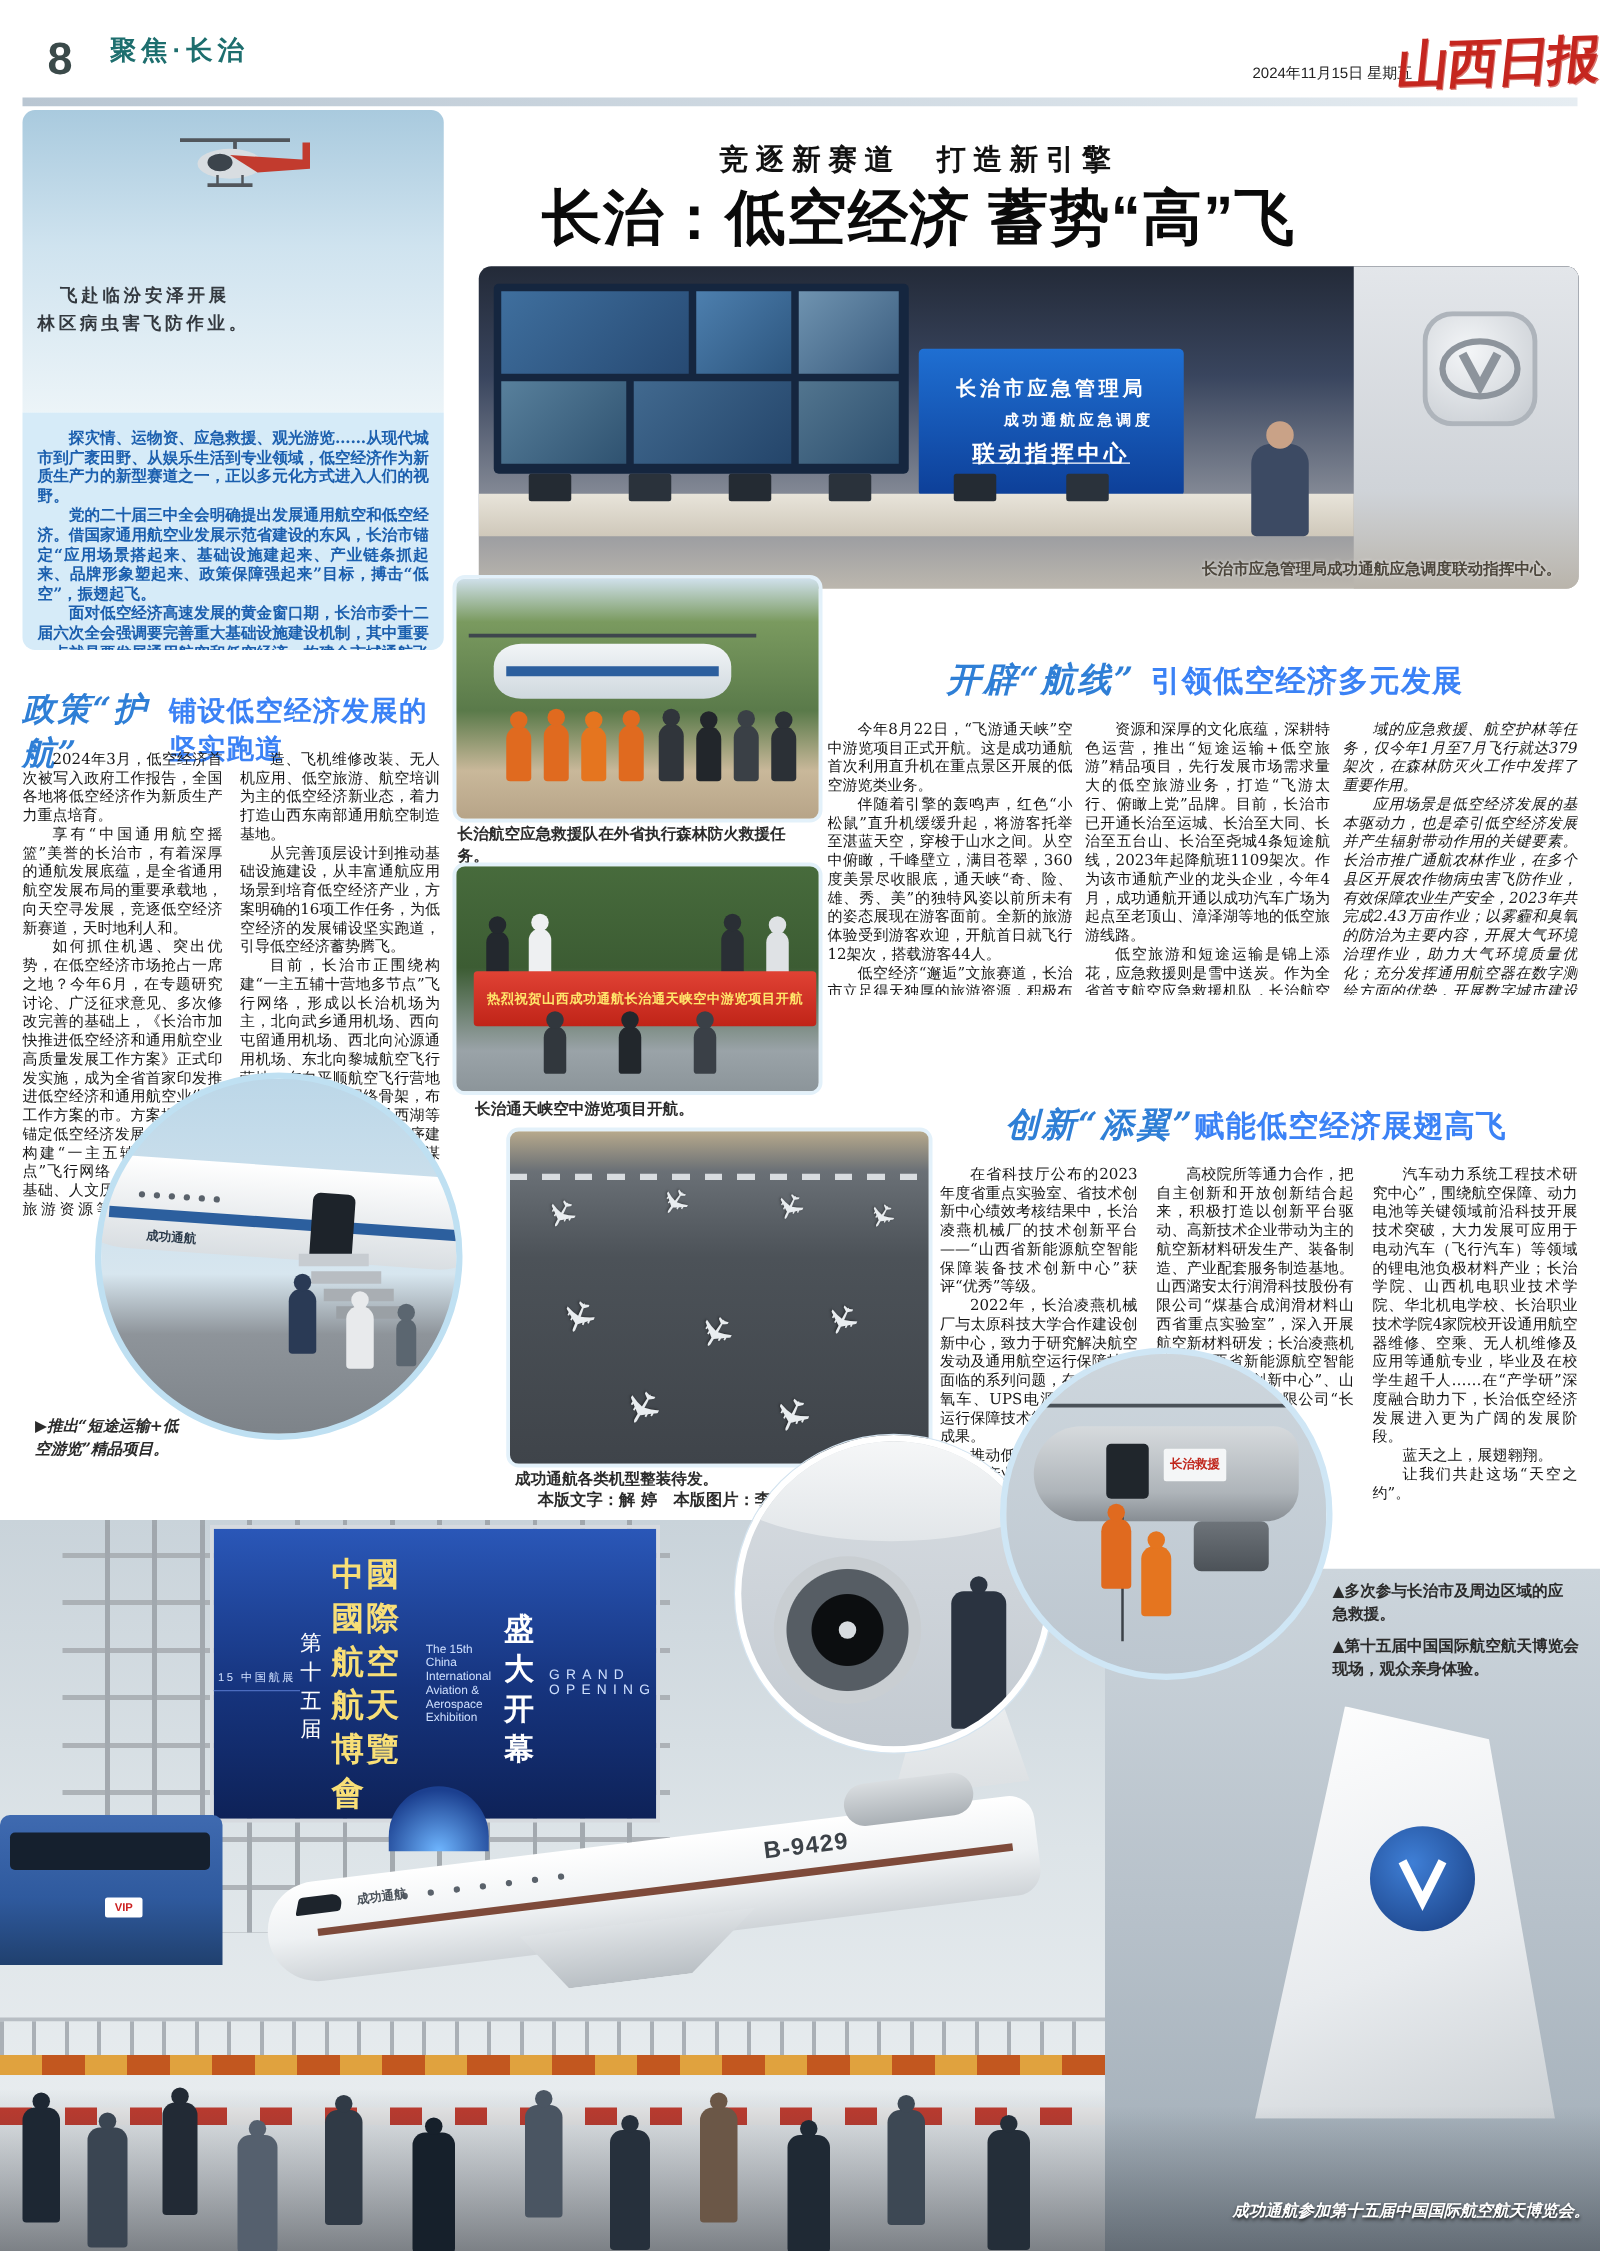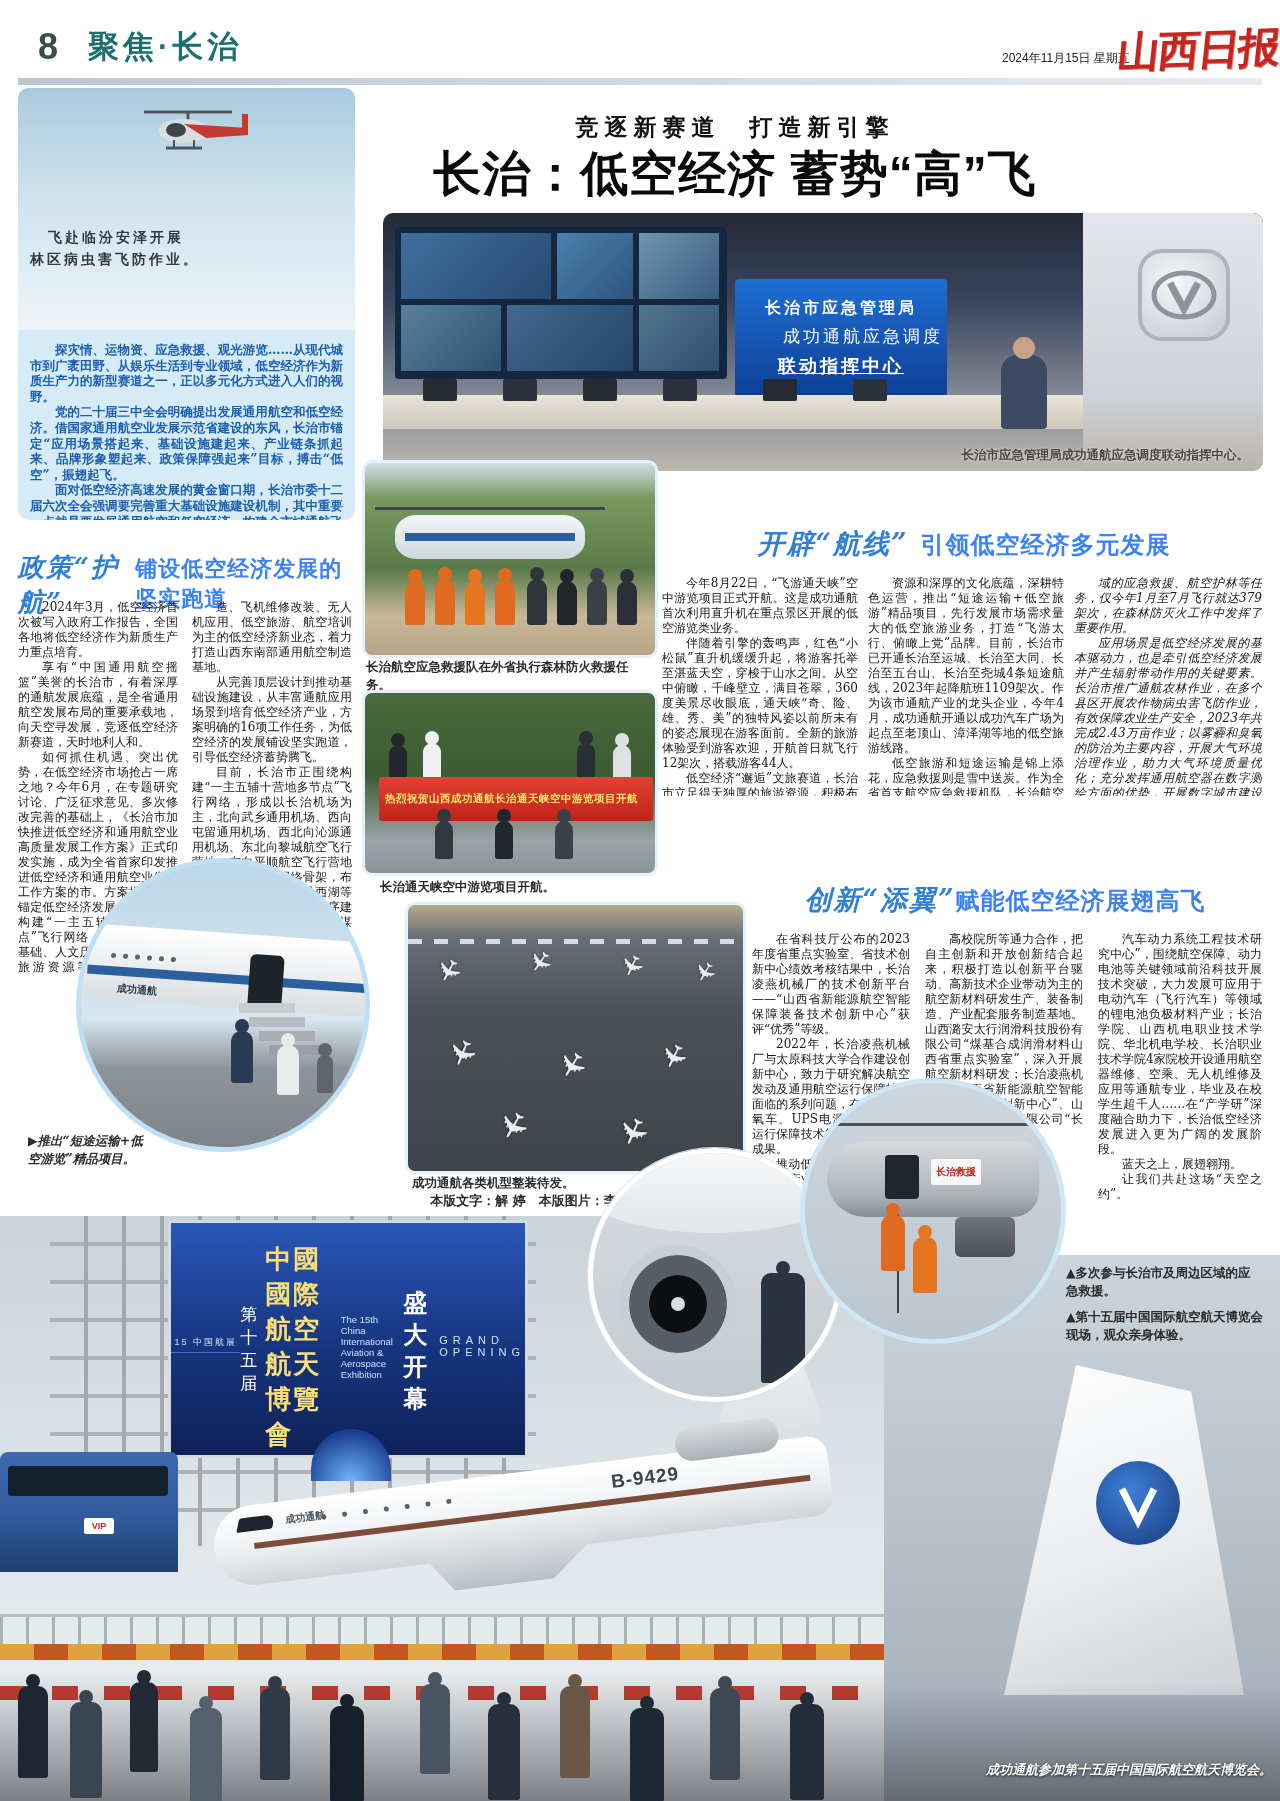--- a/index.html
+++ b/index.html
@@ -19,21 +19,21 @@
   .plane-glyph{position:absolute;color:#e9edf0;text-shadow:0 1px 2px rgba(0,0,0,.45);}
   .winrow{position:absolute;display:flex;gap:7px;}
   .winrow i{width:5px;height:5px;border-radius:50%;background:#5a626b;display:block;}
 </style>
 </head>
 <body>
 
 <div class="page">
 
   <div class="abs sans" style="left:38px;top:26px;font-size:36px;font-weight:700;color:#3b4a4a;">8</div>
-  <div class="abs sans" style="left:88px;top:26px;font-size:31px;font-weight:800;color:#1d6e6e;letter-spacing:4px;">聚焦·长治</div>
+  <div class="abs sans" style="left:88px;top:26px;font-size:21px;font-weight:800;color:#1d6e6e;letter-spacing:4px;">聚焦·长治</div>
   <div class="abs sans" style="left:1002px;top:50px;font-size:12px;color:#222;">2024年11月15日 星期五</div>
   <div class="abs" style="left:1118px;top:22px;font-size:42px;font-weight:900;color:#c5261f;transform:skewX(-8deg) rotate(-2deg);letter-spacing:-2px;text-shadow:1px 1px 0 #d9766f;">山西日报</div>
   <div class="abs" style="left:18px;top:78px;width:1244px;height:7px;background:linear-gradient(90deg,#b9c6d2,#e6edf2);"></div>
 
   <div class="abs" style="left:18px;top:88px;width:337px;height:242px;border-radius:10px 10px 0 0;overflow:hidden;background:linear-gradient(180deg,#a9cade 0%,#cfe3ef 45%,#ecf4f8 100%);">
     <svg class="abs" style="left:118px;top:16px;" width="130" height="52" viewBox="0 0 130 52">
       <line x1="8" y1="8" x2="96" y2="8" stroke="#51565c" stroke-width="3"></line>
       <line x1="52" y1="8" x2="52" y2="16" stroke="#51565c" stroke-width="3"></line>
       <ellipse cx="48" cy="27" rx="26" ry="12" fill="#d8dde1"></ellipse>
       <path d="M48 20 L112 24 L112 31 L70 34 Z" fill="#c23b2e"></path>
@@ -54,21 +54,21 @@
     <div class="abs" style="left:12px;top:14px;width:332px;height:152px;background:#15263f;border-radius:4px;">
       <div class="abs" style="left:6px;top:6px;width:150px;height:66px;background:linear-gradient(135deg,#3f6f9e,#274a73);"></div>
       <div class="abs" style="left:162px;top:6px;width:76px;height:66px;background:linear-gradient(135deg,#4d7fae,#2c557e);"></div>
       <div class="abs" style="left:244px;top:6px;width:80px;height:66px;background:linear-gradient(135deg,#6f93b0,#3a5c7e);"></div>
       <div class="abs" style="left:6px;top:78px;width:100px;height:66px;background:linear-gradient(135deg,#58809c,#2f5270);"></div>
       <div class="abs" style="left:112px;top:78px;width:126px;height:66px;background:linear-gradient(135deg,#41698f,#24456a);"></div>
       <div class="abs" style="left:244px;top:78px;width:80px;height:66px;background:linear-gradient(135deg,#52758f,#2d4f6e);"></div>
     </div>
     <div class="abs" style="left:352px;top:66px;width:212px;height:118px;border-radius:4px;background:linear-gradient(180deg,#1f6fd2,#0d3f98);display:flex;flex-direction:column;align-items:center;justify-content:center;gap:6px;">
       <div class="sans" style="color:#fff;font-size:16px;font-weight:700;letter-spacing:3px;">长治市应急管理局</div>
-      <div class="sans" style="color:#fff;font-size:17px;font-weight:400;letter-spacing:3px;margin-left:44px;">成功通航应急调度</div>
+      <div class="sans" style="color:#fff;font-size:12px;font-weight:700;letter-spacing:3px;margin-left:44px;">成功通航应急调度</div>
       <div class="sans" style="color:#fff;font-size:18px;font-weight:700;letter-spacing:3px;text-decoration:underline;">联动指挥中心</div>
     </div>
     <div class="abs" style="left:700px;top:0;width:180px;height:258px;background:linear-gradient(180deg,#e3e6ea 0%,#cfd3d8 70%,#b9b4ab 100%);">
       <div class="abs" style="left:55px;top:36px;width:92px;height:92px;border-radius:24px;background:radial-gradient(circle at 40% 35%,#f4f6f8,#c2c7cd);box-shadow:inset 0 0 0 4px #aeb4bb;">
         <svg width="92" height="92" viewBox="0 0 92 92">
           <ellipse cx="46" cy="46" rx="30" ry="22" fill="none" stroke="#8d949c" stroke-width="5"></ellipse>
           <path d="M32 34 L46 60 L60 34" fill="none" stroke="#8d949c" stroke-width="7"></path>
         </svg>
       </div>
     </div>
@@ -120,21 +120,21 @@
     <div class="person" style="left:222px;top:117px;width:20px;height:45px;background:#3a4046;"></div>
     <div class="person" style="left:252px;top:118px;width:20px;height:44px;background:#2b3036;"></div>
   </div>
   <div class="abs cap" style="left:366px;top:658px;width:286px;">长治航空应急救援队在外省执行森林防火救援任务。</div>
 
   <div class="abs photo" style="left:362px;top:690px;width:290px;height:180px;border:3px solid #e3f1fa;background:linear-gradient(180deg,#476b3c 0%,#3c5c33 45%,#9aa3a8 82%,#8c959a 100%);">
     <div class="person" style="left:24px;top:52px;width:18px;height:40px;background:#23282e;"></div>
     <div class="person" style="left:58px;top:50px;width:18px;height:42px;background:#eef0f2;"></div>
     <div class="person" style="left:212px;top:50px;width:18px;height:42px;background:#2a2f35;"></div>
     <div class="person" style="left:248px;top:52px;width:18px;height:40px;background:#dfe2e5;"></div>
-    <div class="abs" style="left:14px;top:84px;width:262px;height:44px;background:linear-gradient(180deg,#e04234,#c02418);border-radius:3px;display:flex;align-items:center;justify-content:flex-start;padding:0 6px;">
+    <div class="abs" style="left:14px;top:84px;width:262px;height:44px;background:linear-gradient(180deg,#e04234,#c02418);border-radius:3px;display:flex;align-items:center;justify-content:center;padding:0 6px;">
       <span class="sans" style="color:#ffe66b;font-size:10.5px;font-weight:700;letter-spacing:0.5px;text-align:center;">热烈祝贺山西成功通航长治通天峡空中游览项目开航</span>
     </div>
     <div class="person" style="left:70px;top:128px;width:18px;height:38px;background:#31373d;"></div>
     <div class="person" style="left:130px;top:128px;width:18px;height:38px;background:#22272c;"></div>
     <div class="person" style="left:190px;top:128px;width:18px;height:38px;background:#3a4047;"></div>
   </div>
   <div class="abs cap" style="left:380px;top:878px;width:280px;">长治通天峡空中游览项目开航。</div>
 
   <div class="abs photo" style="left:405px;top:902px;width:335px;height:266px;border:3px solid #e3f1fa;background:linear-gradient(180deg,#b7a98c 0%,#6a7076 12%,#4c5258 38%,#3f444a 100%);">
     <div class="abs" style="left:0;top:34px;width:335px;height:5px;background:repeating-linear-gradient(90deg,#d8dce0 0 14px,transparent 14px 26px);"></div>

